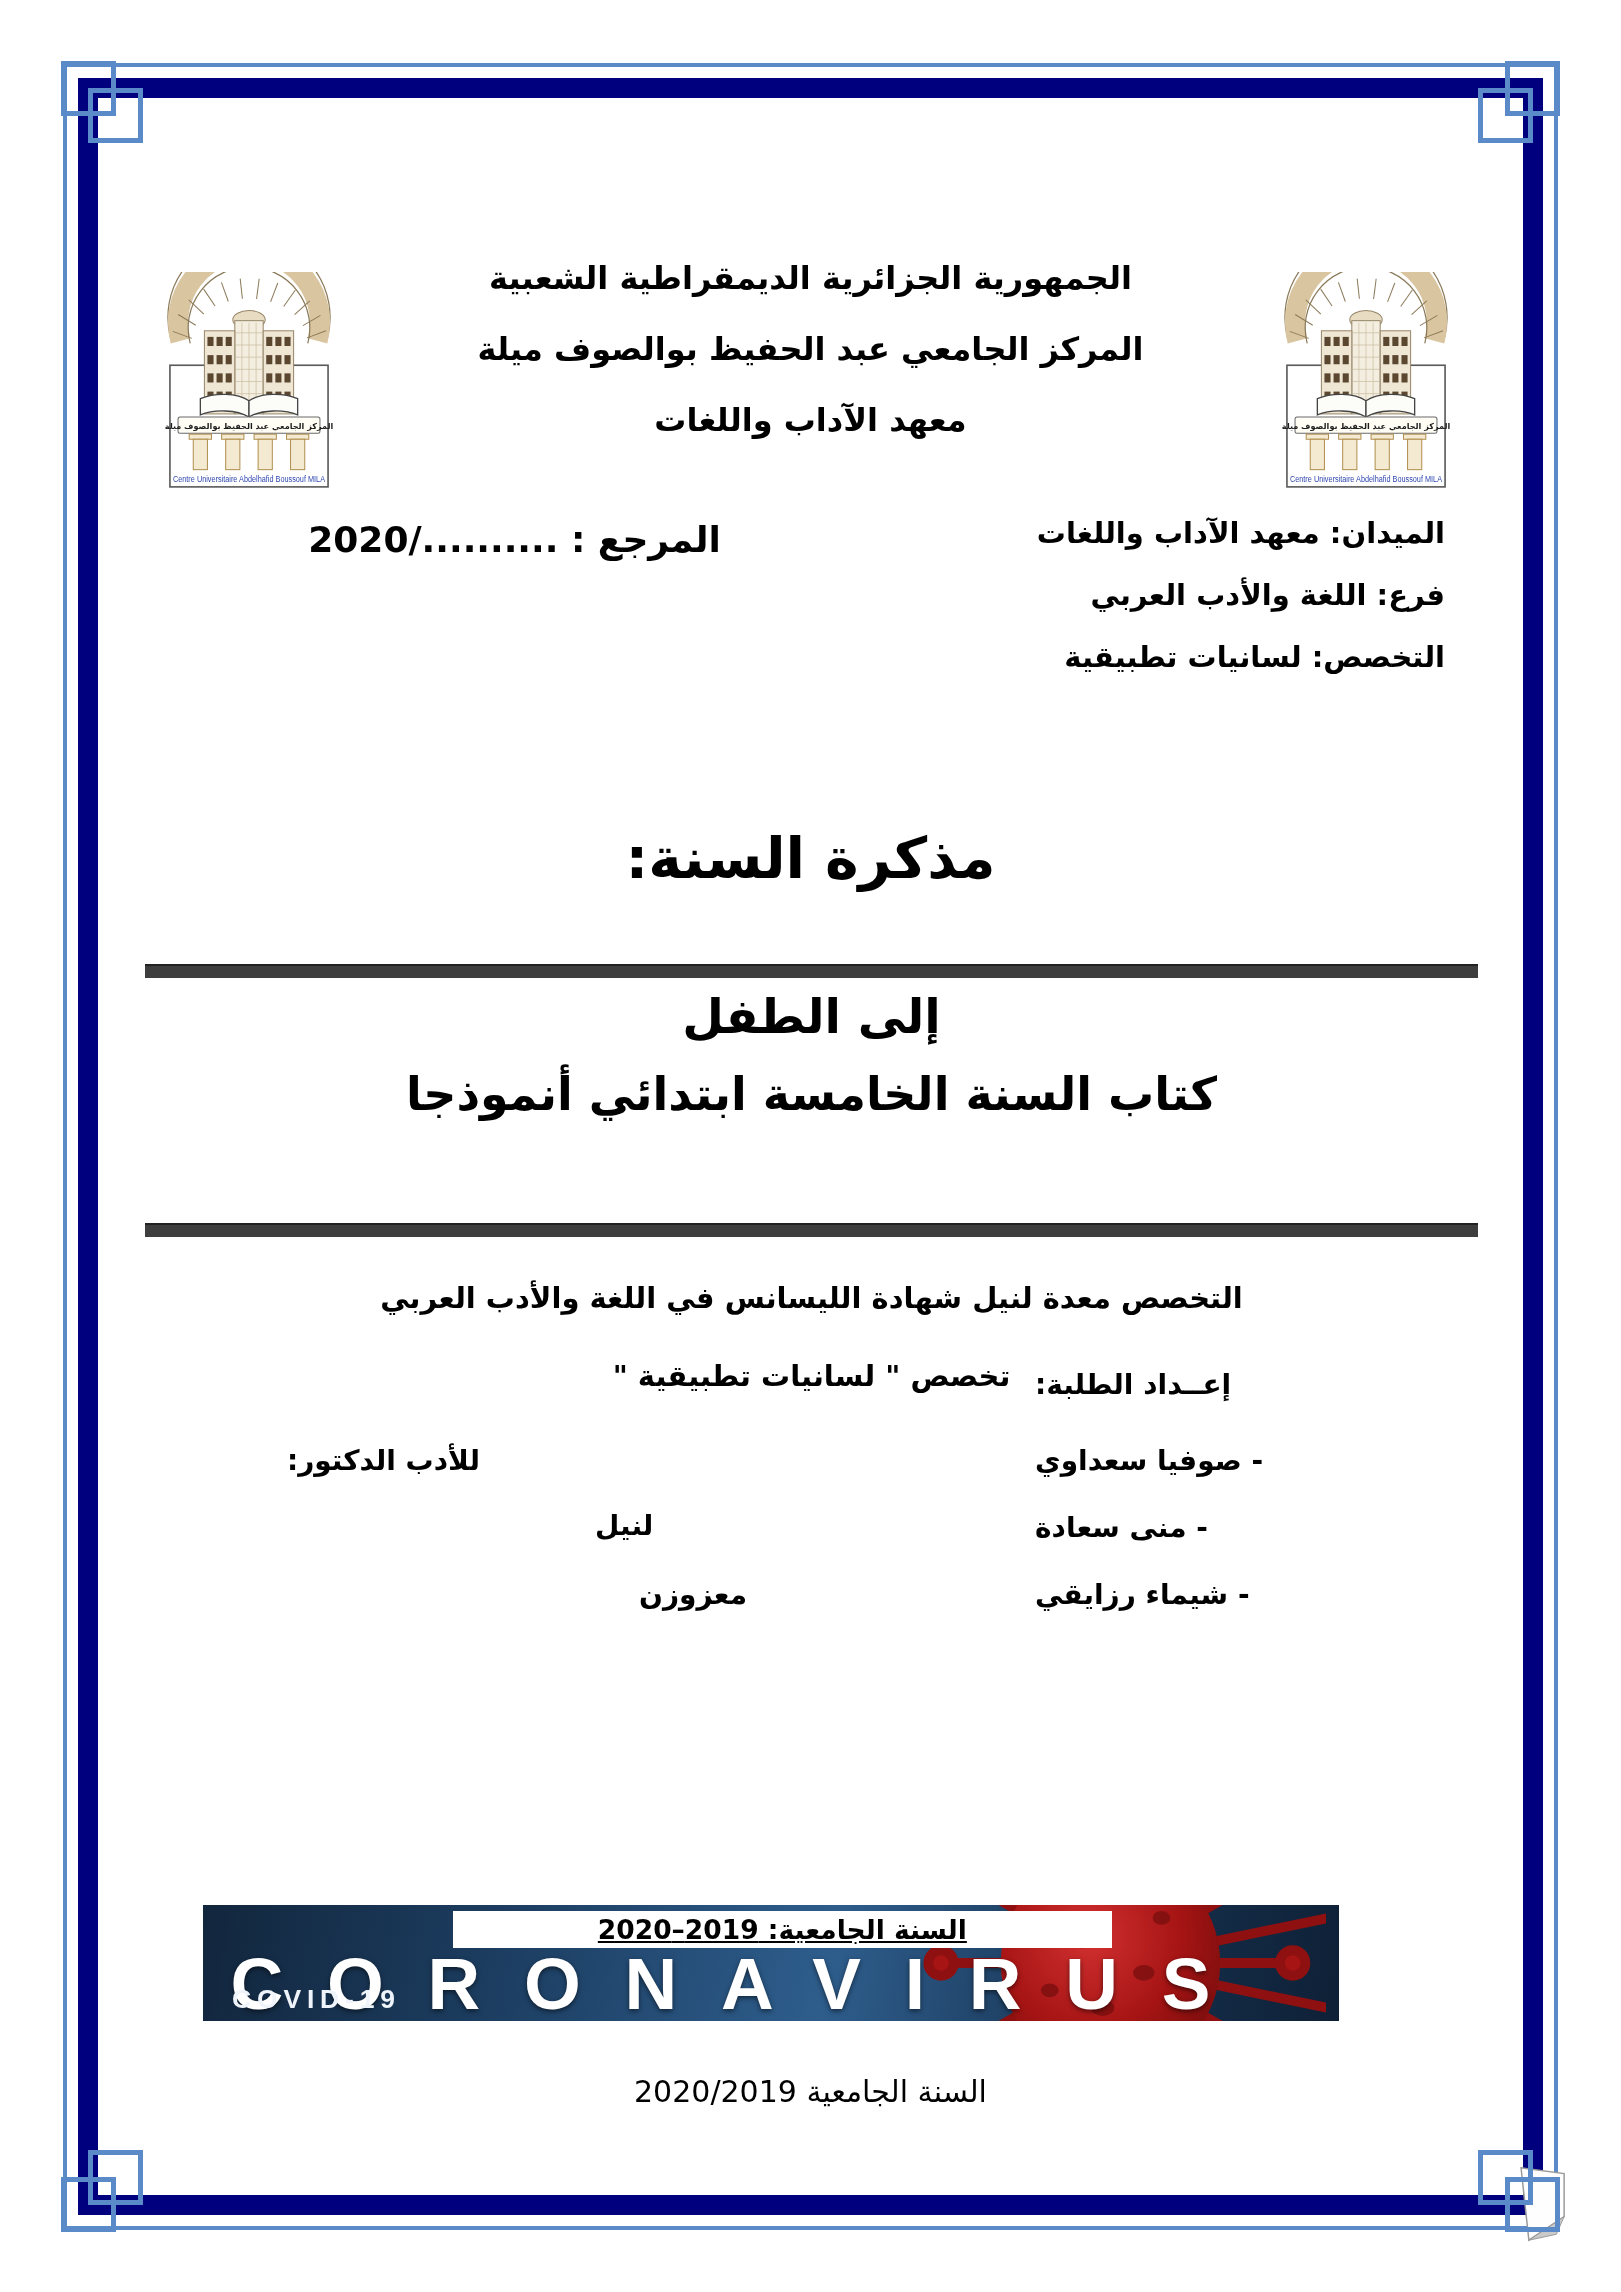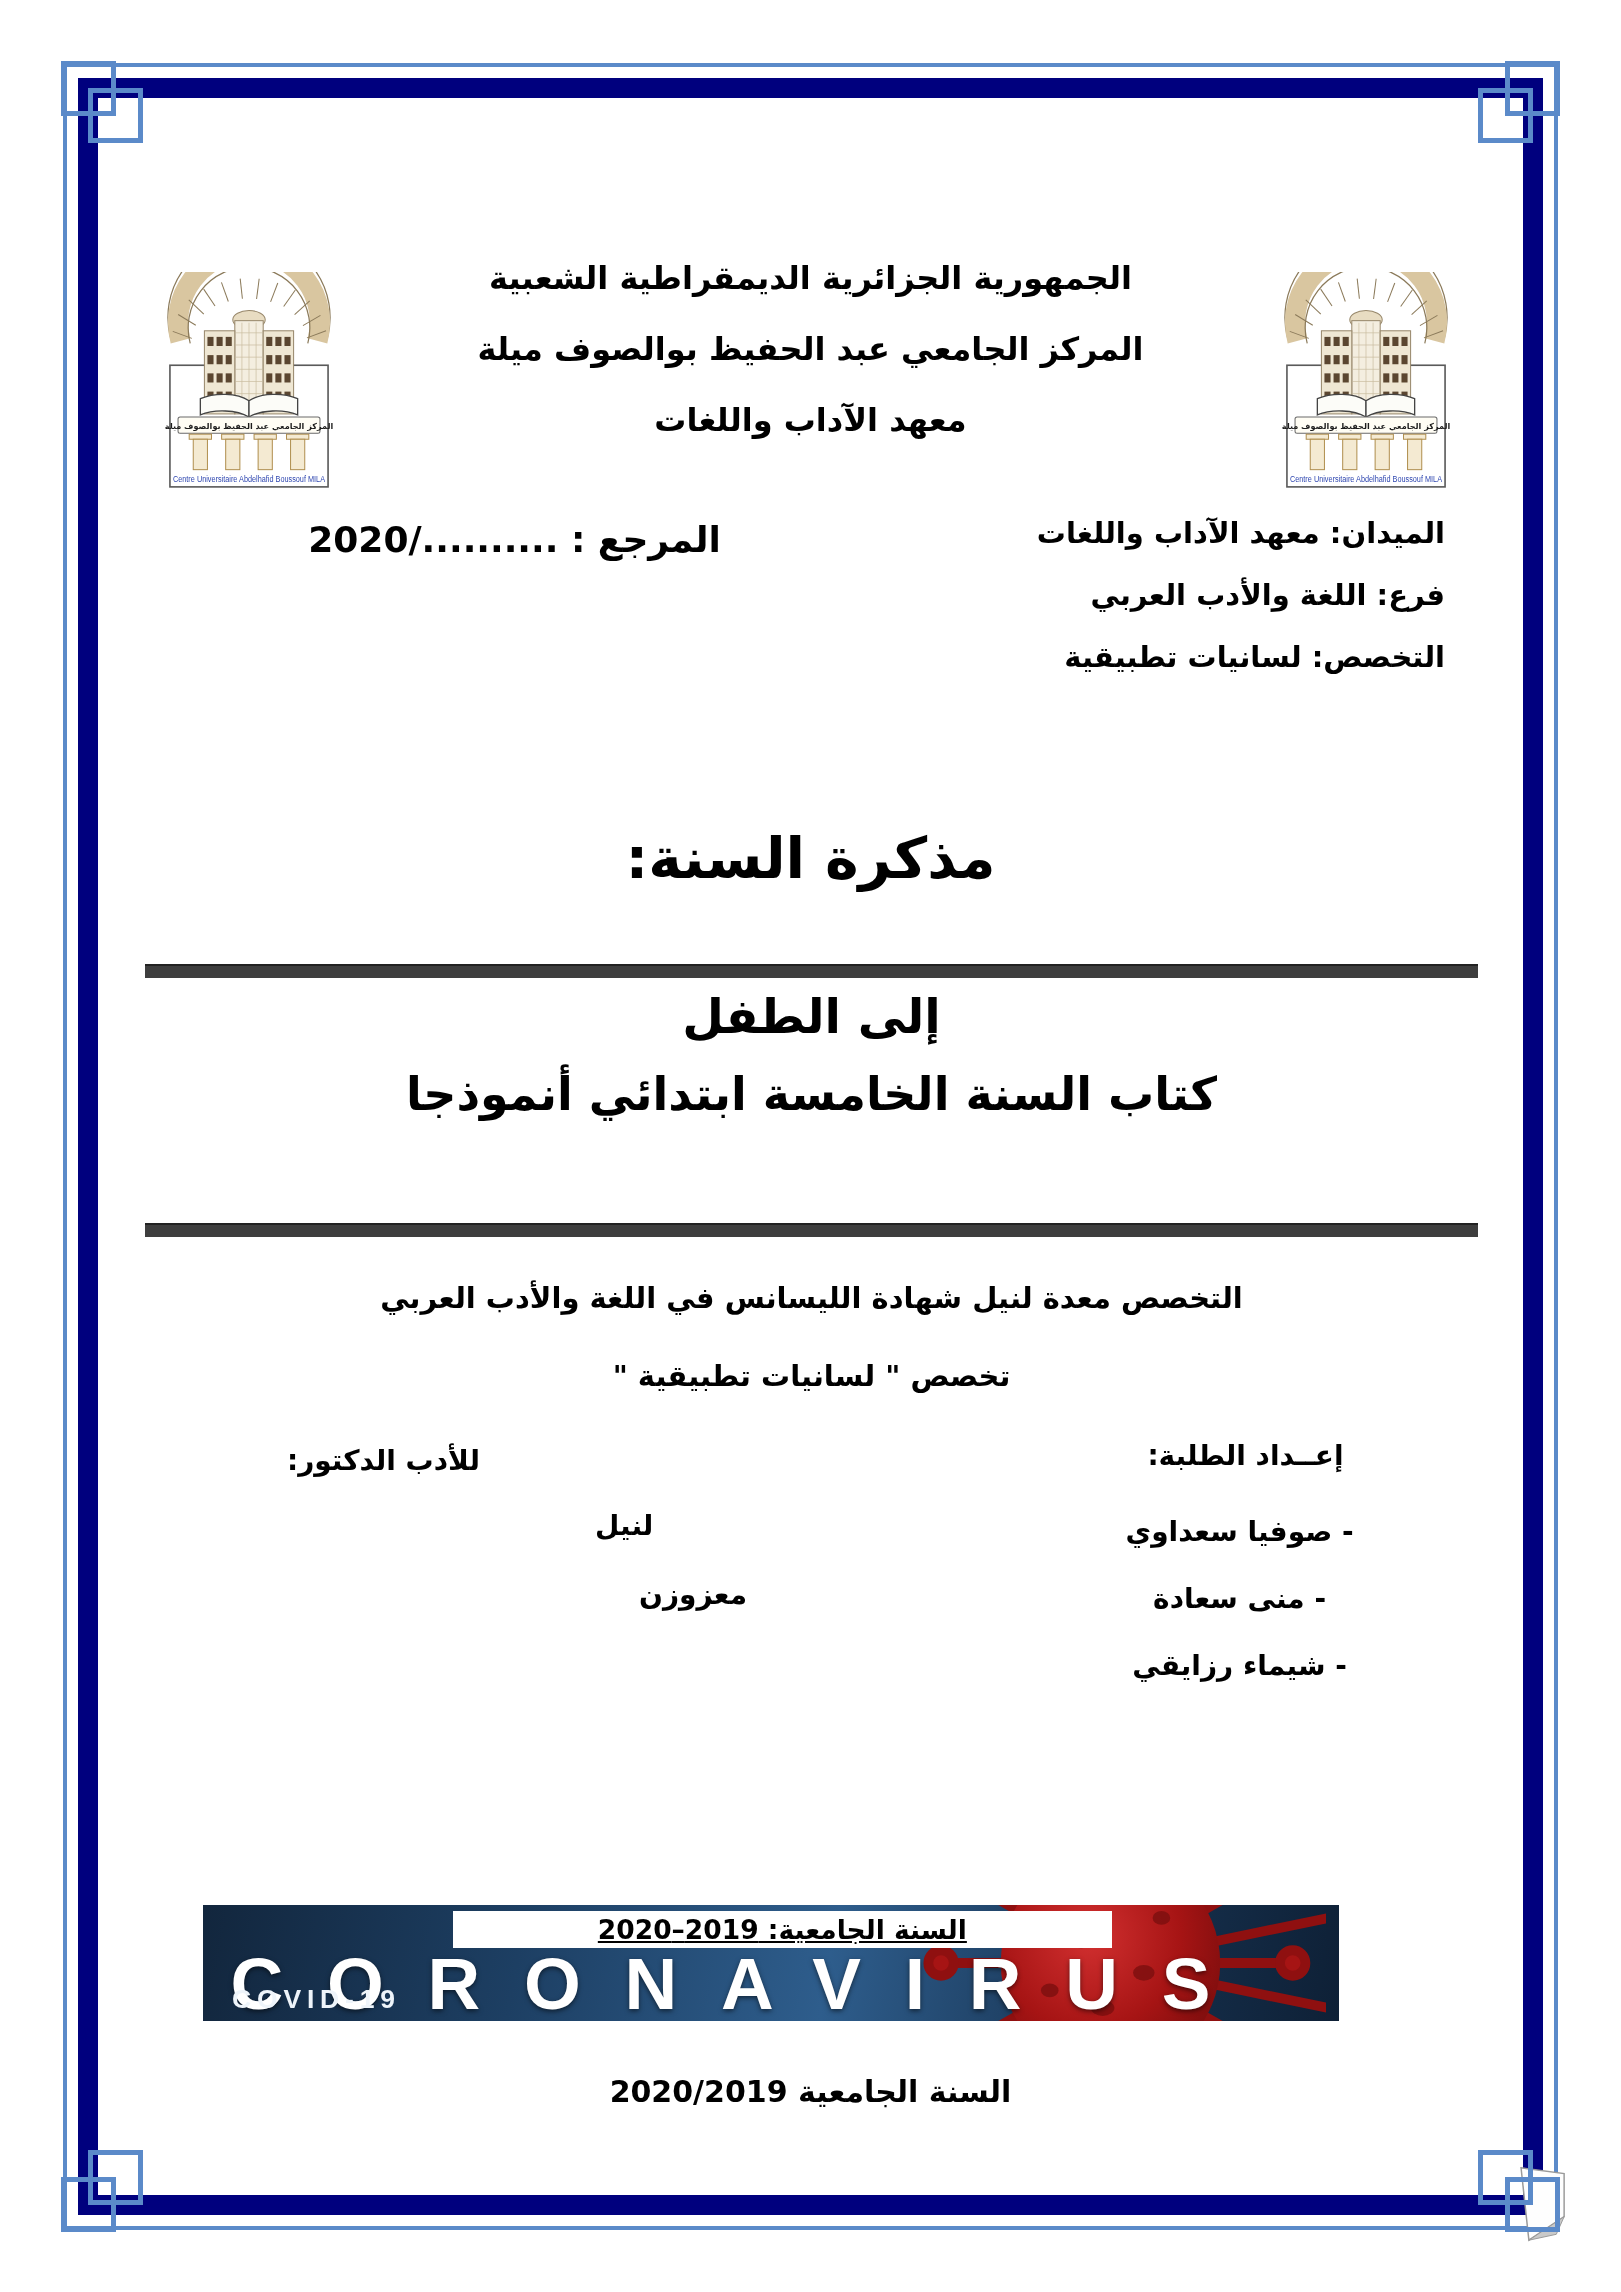--- a/index.html
+++ b/index.html
@@ -42,21 +42,21 @@
   .main-title{position:absolute;top:978px;left:145px;width:1333px;text-align:center;direction:rtl;
         font-weight:bold;}
   .main-title .l1{font-size:48px;line-height:82px;}
   .main-title .l2{font-size:48px;line-height:76px;}
   .main-title .l3{font-size:46px;line-height:80px;}
 
   .subtitle{position:absolute;top:1259px;left:145px;width:1333px;text-align:center;direction:rtl;
         font-weight:bold;font-size:29px;line-height:78px;}
 
   
-  .students{position:absolute;top:1439px;right:165px;width:421px;direction:rtl;text-align:center;
+  .students{position:absolute;top:1368px;right:165px;width:421px;direction:rtl;text-align:left;
         font-weight:bold;font-size:28px;}
   .students .hd{margin-bottom:25.5px;}
   .students .it{line-height:67px;padding-right:11.8px;}
   .sup-hd{position:absolute;left:287px;top:1444px;direction:rtl;font-weight:bold;font-size:28px;}
   .sup-n1{position:absolute;left:595px;top:1509px;direction:rtl;font-weight:bold;font-size:28px;}
   .sup-n2{position:absolute;left:639px;top:1578px;direction:rtl;font-weight:bold;font-size:28px;}
 
   
   .banner{position:absolute;left:203px;top:1905px;width:1136px;height:116px;overflow:hidden;
         background:linear-gradient(100deg,#12263d 0%,#1d3f63 28%,#2e5d8c 55%,#16304d 82%,#0e2036 100%);}
@@ -64,21 +64,21 @@
   .banner-year{position:absolute;left:22%;top:5.9px;width:58%;height:37px;background:#ffffff;
         display:flex;align-items:center;justify-content:center;direction:rtl;z-index:2;
         font-weight:bold;font-size:26.5px;color:#000;text-decoration:underline;}
   .banner-title{position:absolute;left:27.4px;top:37px;z-index:2;color:#ffffff;font-weight:bold;
         font-size:73px;letter-spacing:0.60em;font-family:"Liberation Sans",sans-serif;
         text-shadow:0 2px 4.9px rgba(0,0,0,.55);white-space:nowrap;}
   .banner-covid{position:absolute;left:29px;bottom:5.9px;z-index:2;color:#eef4fa;font-weight:bold;
         font-size:26.5px;letter-spacing:0.22em;font-family:"Liberation Sans",sans-serif;}
 
   .footer{position:absolute;left:0;right:0;top:2074px;text-align:center;direction:rtl;
-        font-weight:bold;font-size:30px;}
+        font-weight:normal;font-size:30px;}
 </style>
 </head>
 <body>
 
 <div class="page">
 
   <div class="b-light"></div>
   <div class="b-navy"></div>
   <div class="corner tl">
       <div class="s1"></div>

